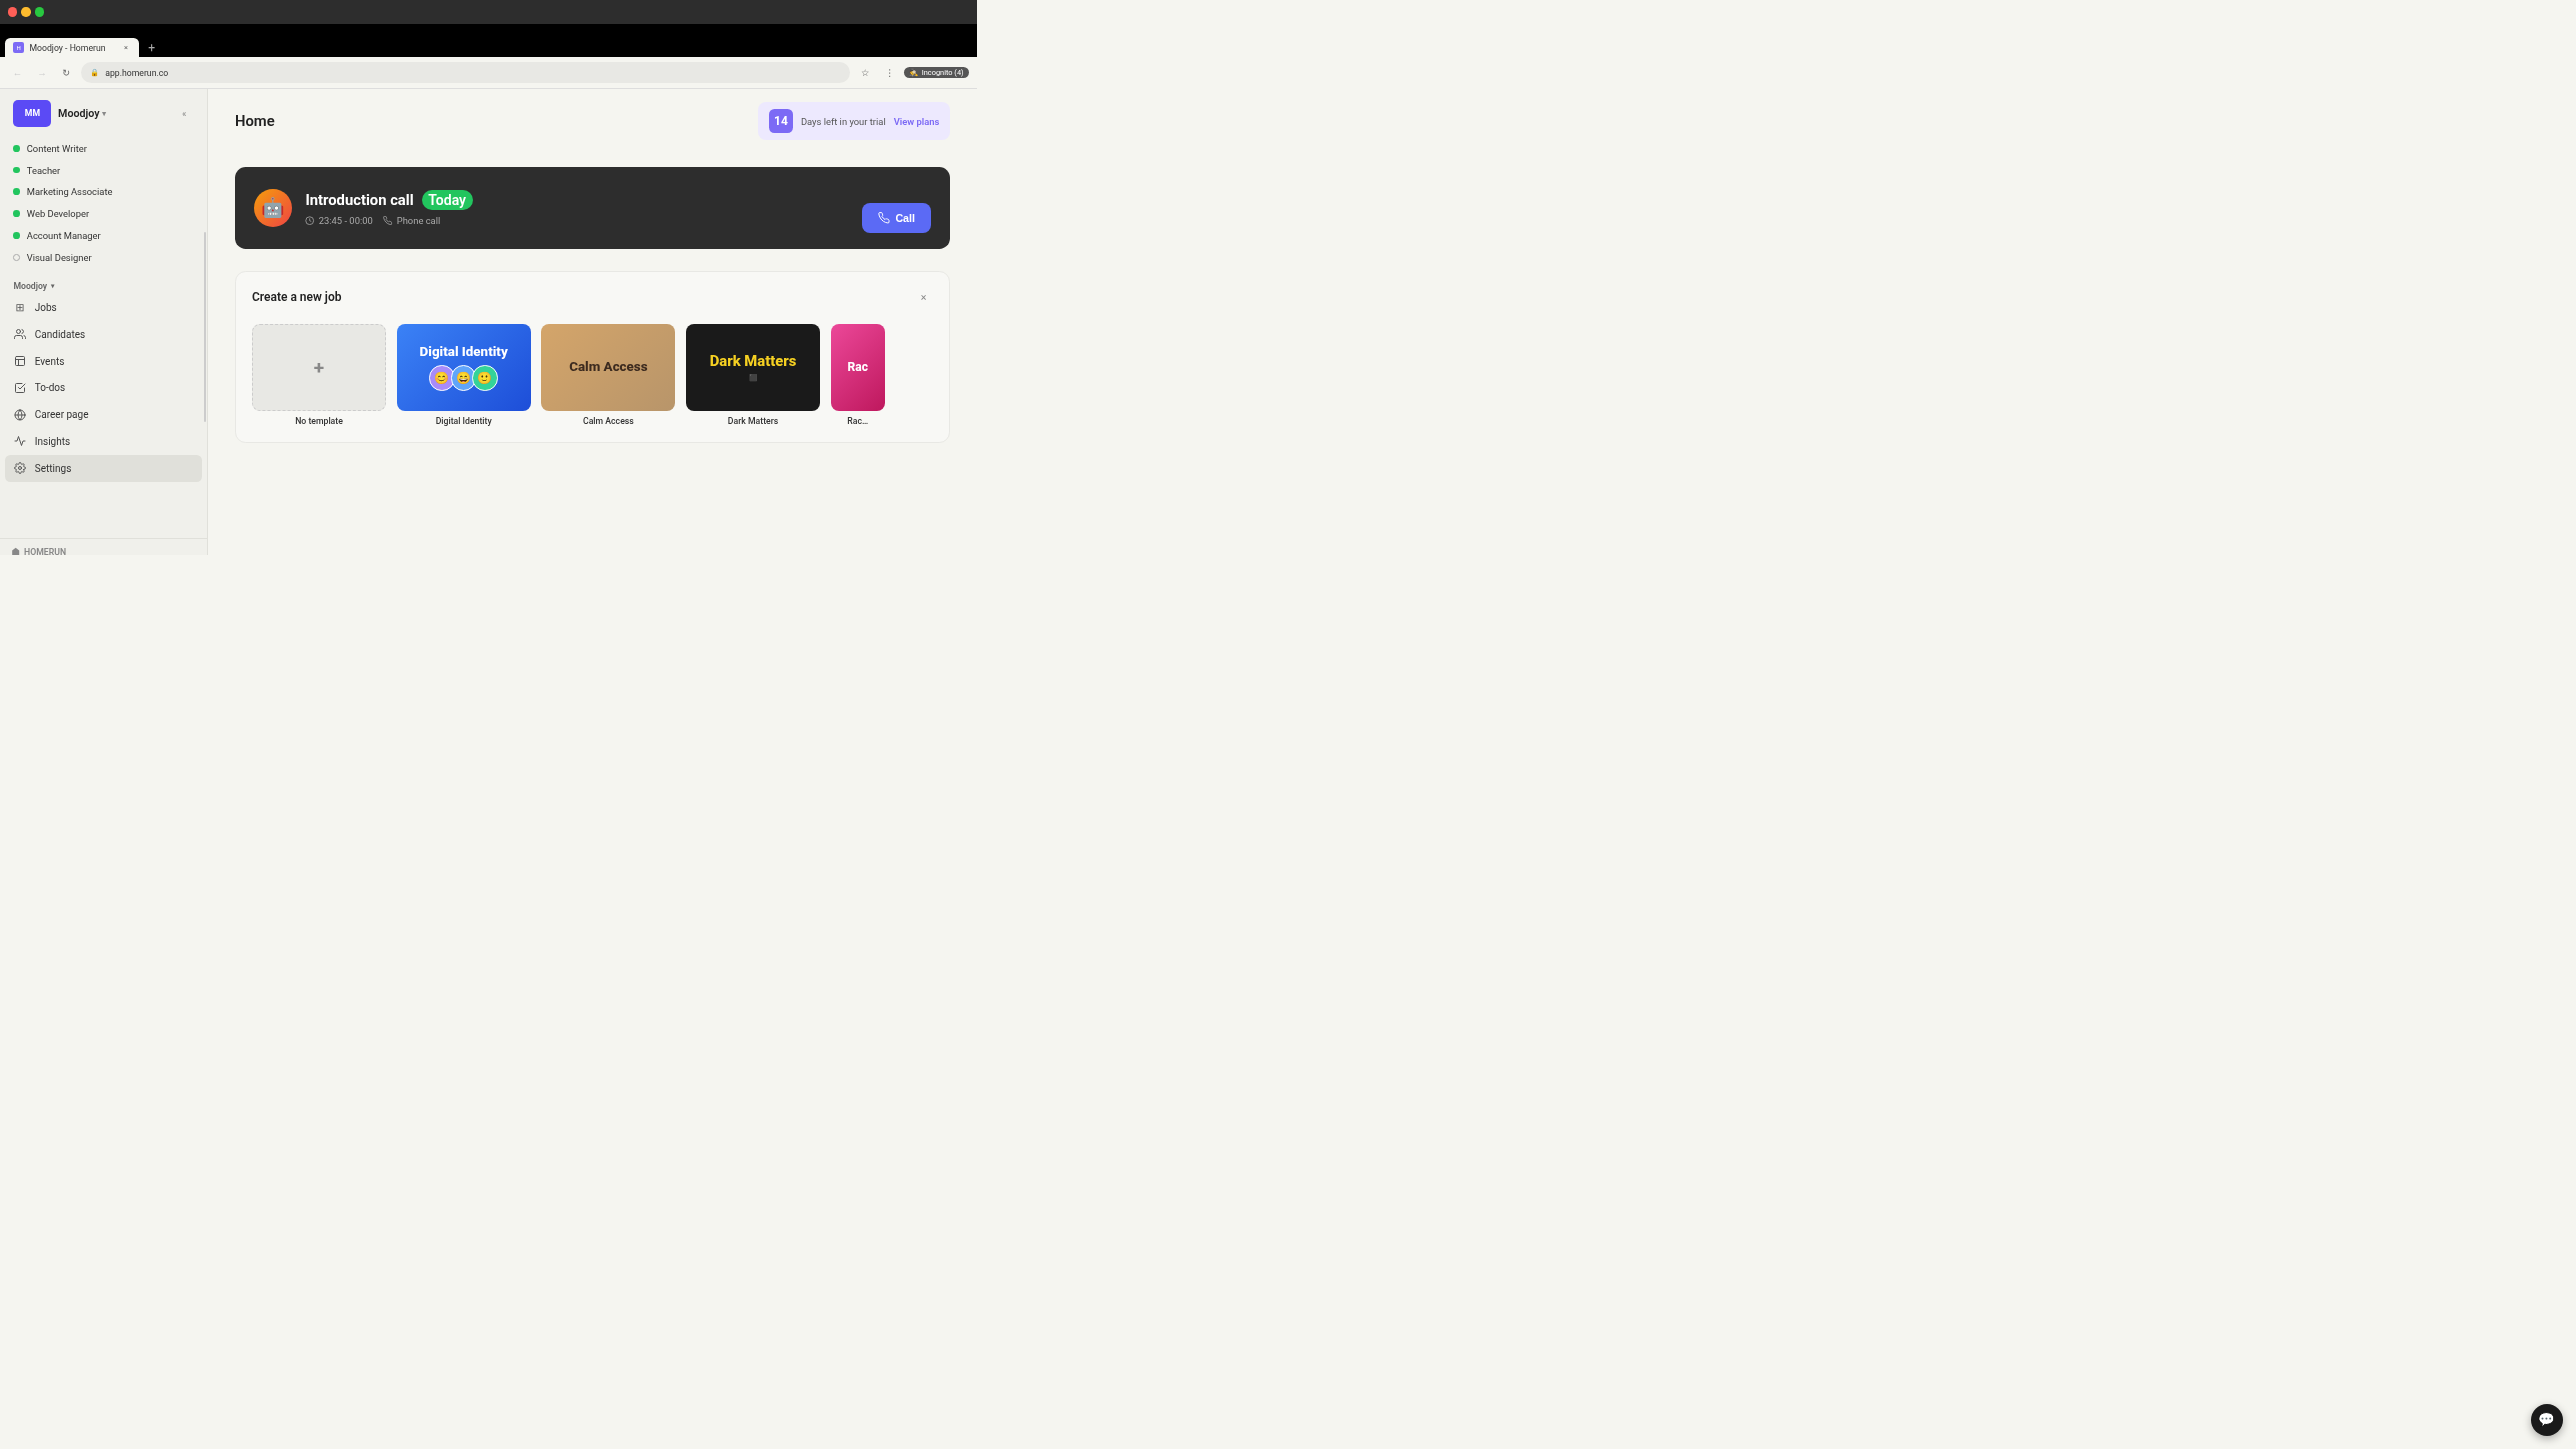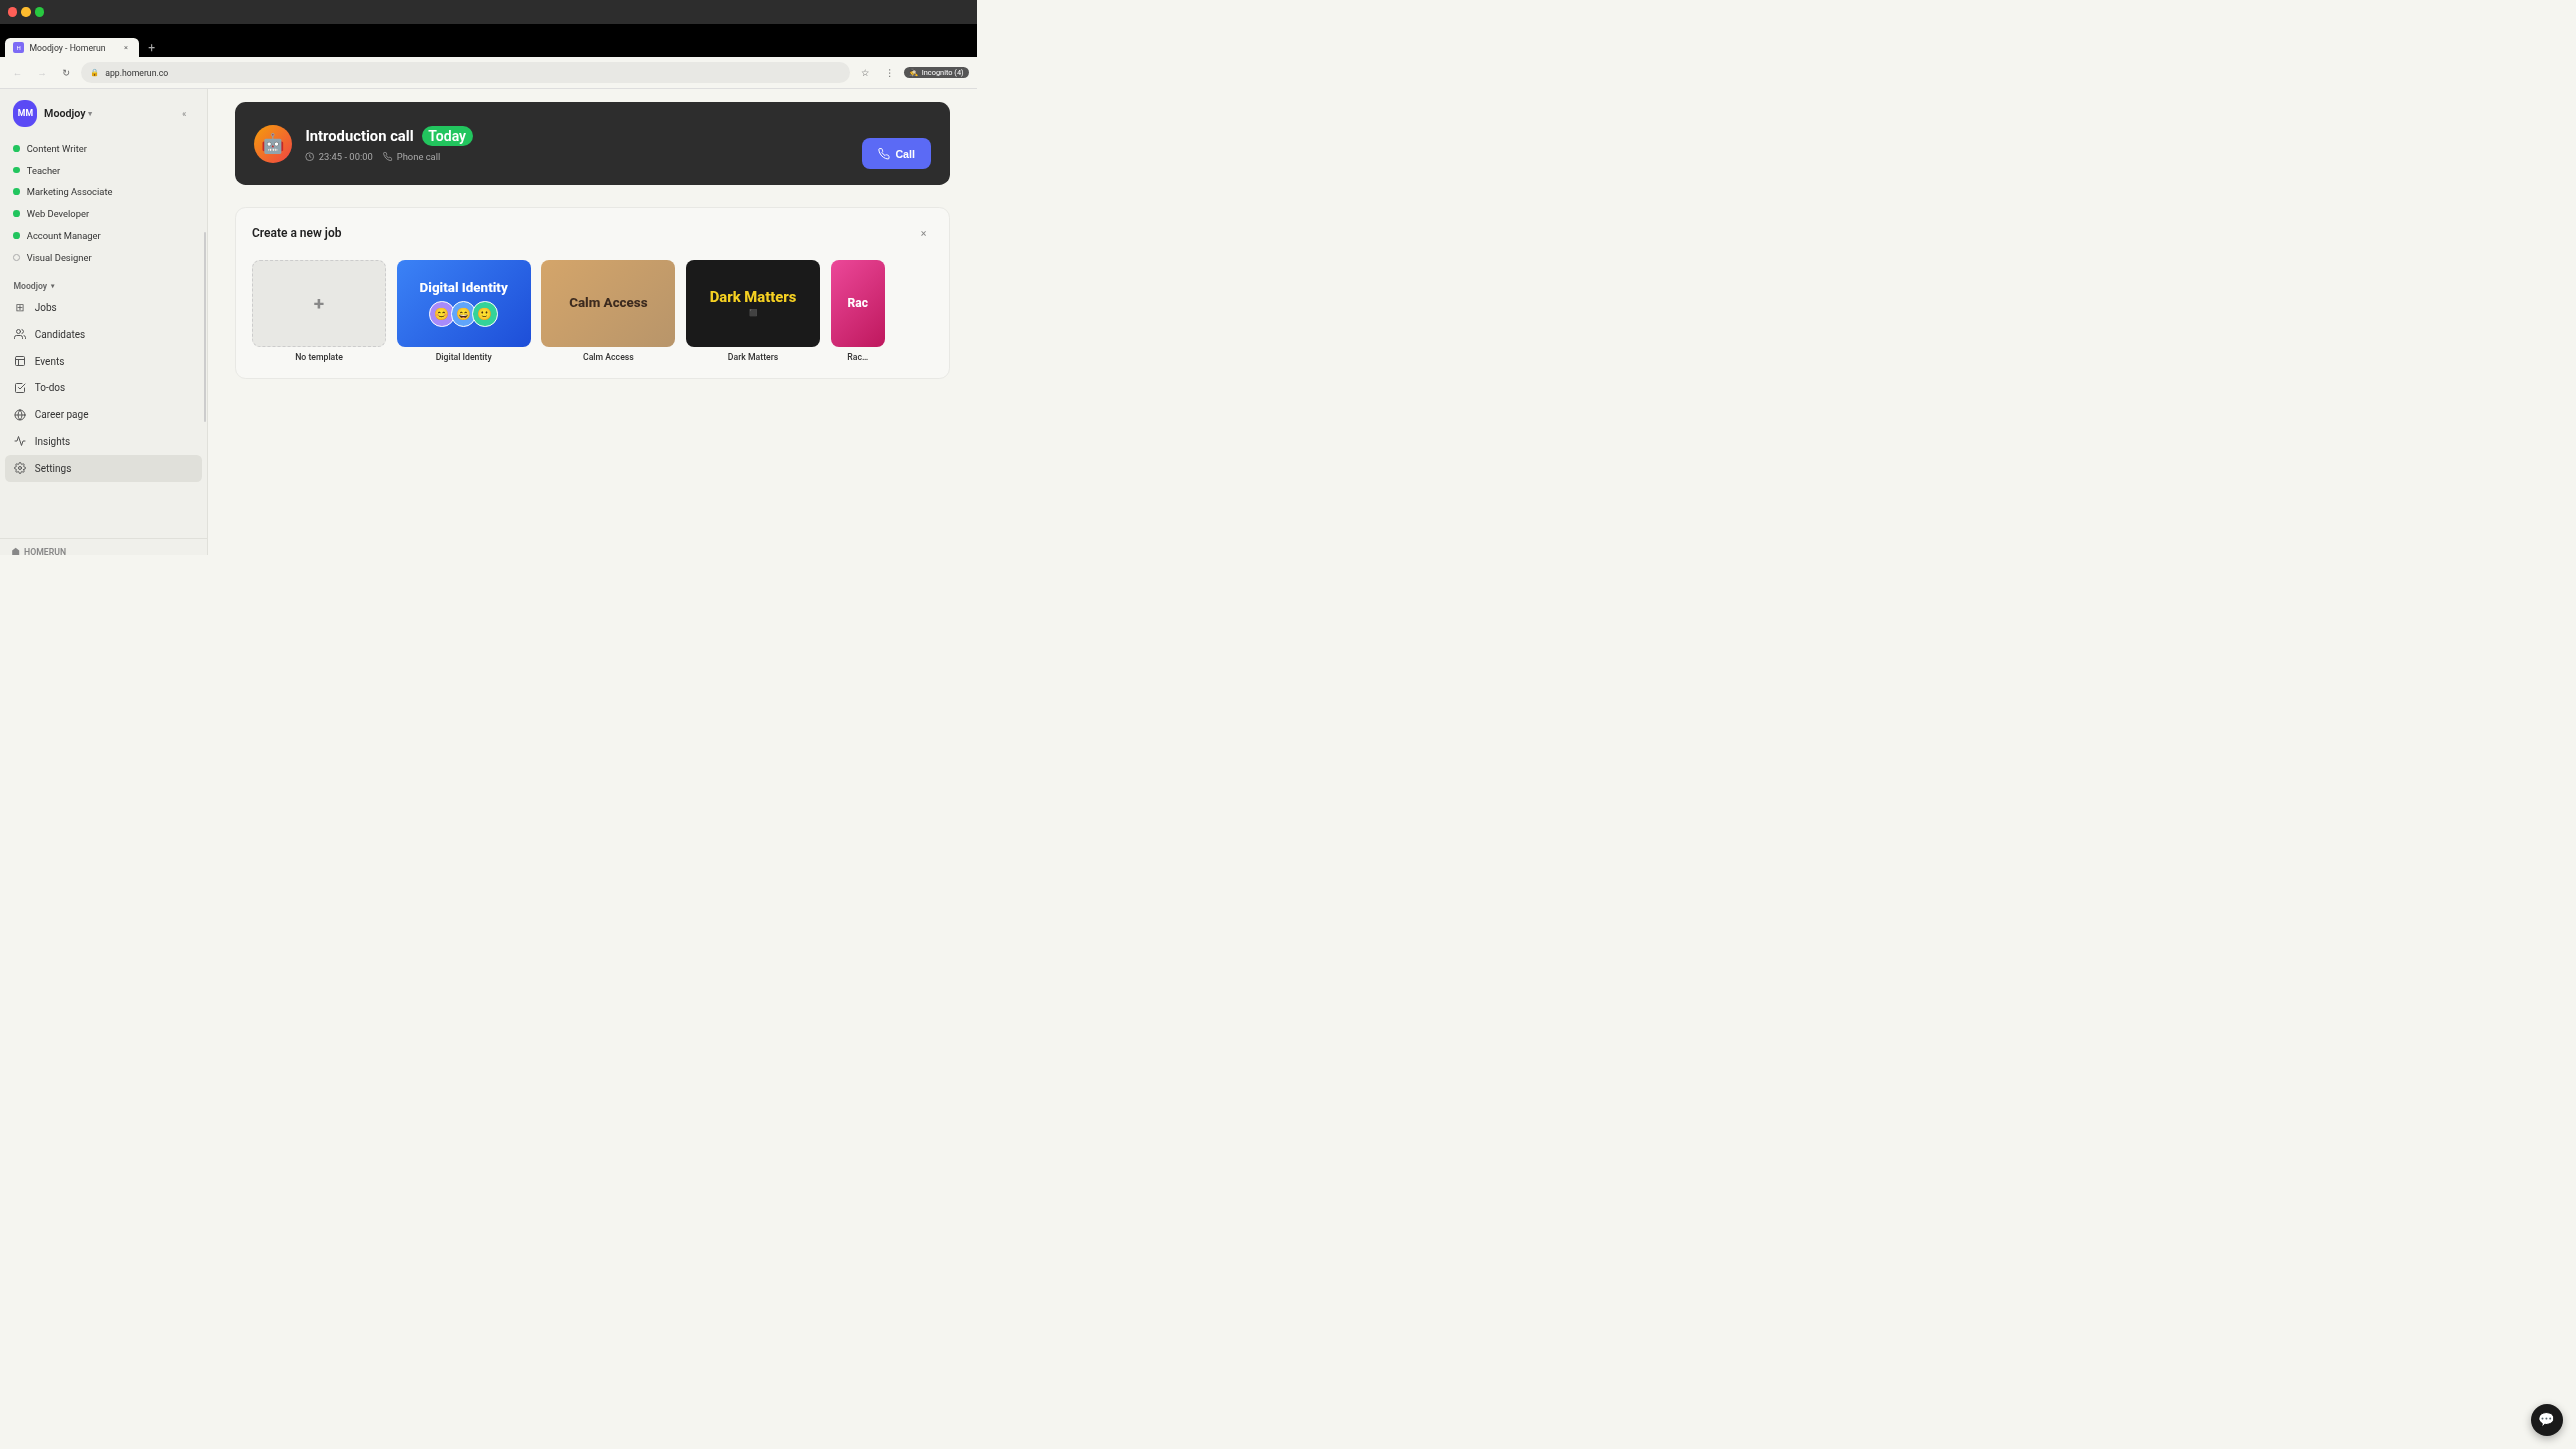--- a/index.html
+++ b/index.html
@@ -142,23 +142,23 @@
       position: relative;
       overflow: hidden;
     }
     .sidebar-header {
       display: flex;
       align-items: center;
       padding: 10.7px 13.4px;
       gap: 6.7px;
     }
     .sidebar-logo {
-      width: 24px; height: 27px;
+      width: 38px; height: 27px;
       background: #5b4af5;
-      border-radius: 11px;
+      border-radius: 5px;
       display: flex; align-items: center; justify-content: center;
       color: white; font-weight: 700; font-size: 8.7px;
     }
     .sidebar-brand {
       font-size: 10.7px;
       font-weight: 600;
       color: #222;
       display: flex; align-items: center; gap: 2.7px;
       cursor: pointer;
     }
@@ -667,20 +667,28 @@
         <span>HOMERUN</span>
       </div>
     </div>
 
     <div class="scrollbar-track">
       <div class="scrollbar-thumb"></div>
     </div>
   </div>
 
   <div class="main-content">
+    <div class="main-header">
+      <h1 class="main-title">Home</h1>
+      <div class="trial-badge">
+        <div class="trial-days-num">14</div>
+        <span class="trial-text">Days left in your trial</span>
+        <a class="trial-link">View plans</a>
+      </div>
+    </div>
 
     <div class="main-body">
 
       <div class="interview-card">
         <div class="interview-avatar">🤖</div>
         <div class="interview-info">
           <div class="interview-title-row">
             <span class="interview-name">Introduction call</span>
             <span class="today-badge">Today</span>
           </div>

